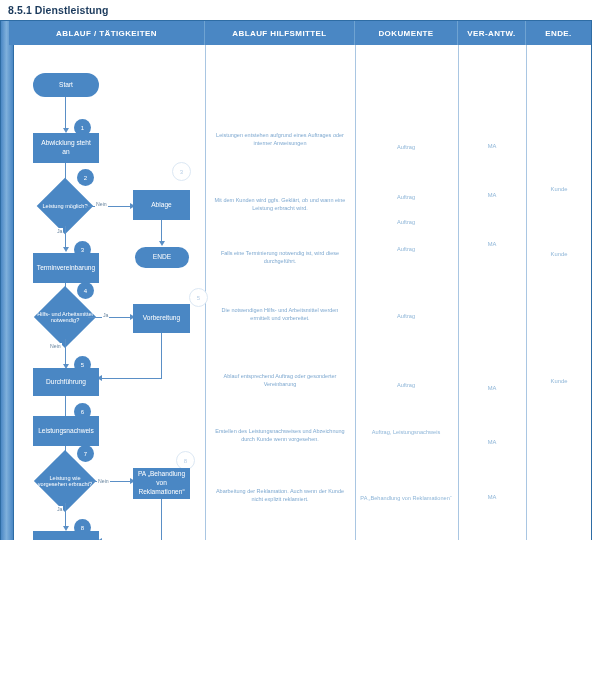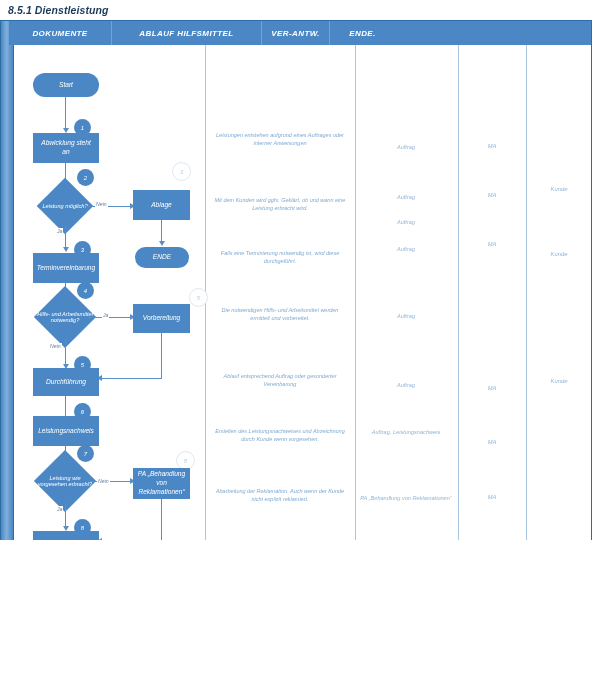--- a/index.html
+++ b/index.html
@@ -1,17 +1,17 @@
 <!DOCTYPE html>
 <html><head>
 <meta charset="utf-8">
 <style>
   html,body{margin:0;padding:0;background:#ffffff;}
   body{font-family:"Liberation Sans", sans-serif;}
-  #page{position:relative;width:600px;height:540px;overflow:hidden;background:#fff;font-style:italic;}
+  #page{position:relative;width:600px;height:540px;overflow:hidden;background:#fff;}
 
   
   .title-bar{position:absolute;left:8px;top:2px;width:584px;height:16px;
     font-size:10.5px;font-weight:bold;color:#1b3a5c;letter-spacing:.1px;
     display:flex;align-items:center;}
 
   
   .frame{position:absolute;left:8px;top:20px;width:584px;height:670px;
     border:1px solid #2e6ca4;box-sizing:border-box;background:#fff;}
 
@@ -78,22 +78,23 @@
 
   <div class="title-bar">8.5.1 Dienstleistung</div>
 
   <div class="frame"></div>
 
   <div class="phase-band">
     <div class="phase-label">Phase</div>
   </div>
 
   <div class="header">
+    <div class="hcell" style="width:196px">ABLAUF / TÄTIGKEITEN</div>
+    <div class="hcell" style="width:150px">ABLAUF HILFSMITTEL</div>
     <div class="hcell" style="width:103px">DOKUMENTE</div>
-    <div class="hcell" style="width:150px">ABLAUF HILFSMITTEL</div>
     <div class="hcell" style="width:68px">VER-ANTW.</div>
     <div class="hcell" style="width:65px">ENDE.</div>
   </div>
 
   <div class="vsep" style="left:205px"></div>
   <div class="vsep" style="left:355px"></div>
   <div class="vsep" style="left:458px"></div>
   <div class="vsep" style="left:526px"></div>
 
   <div class="flow">

